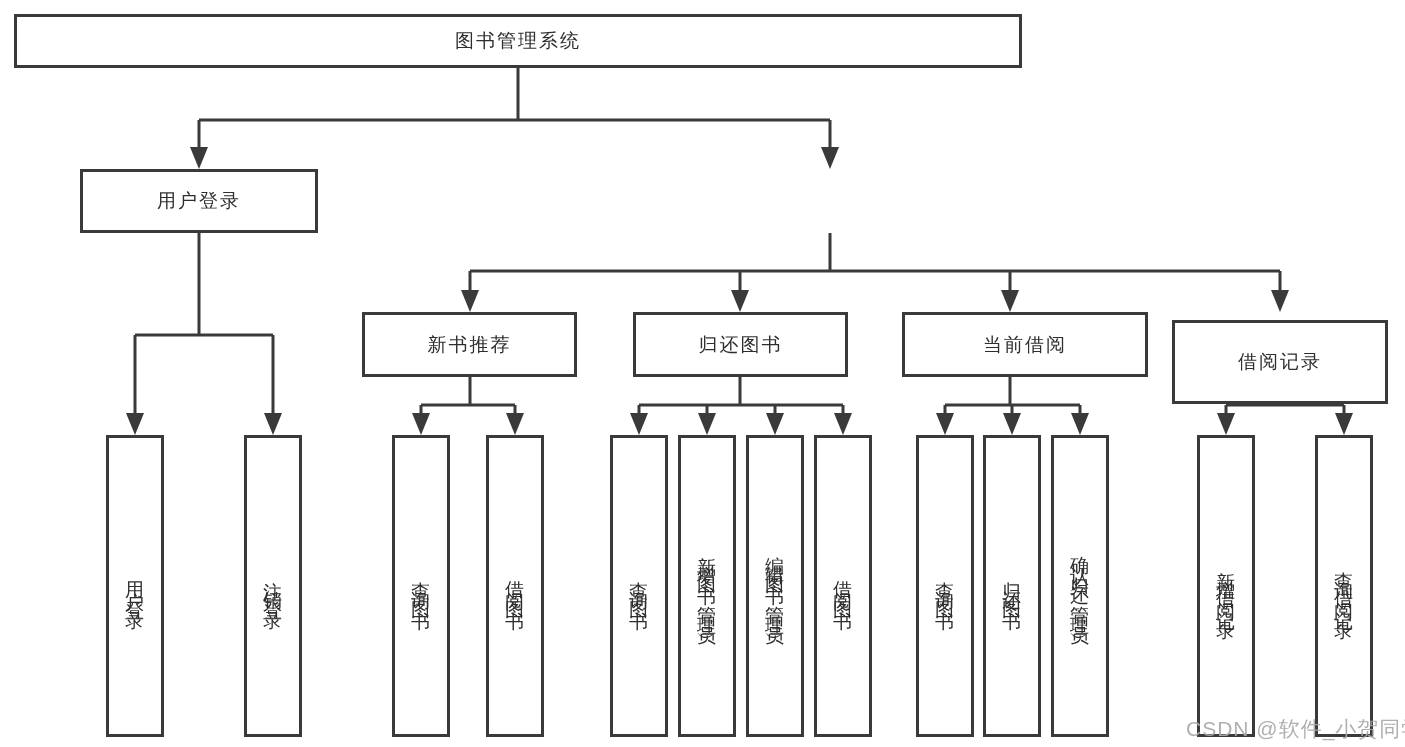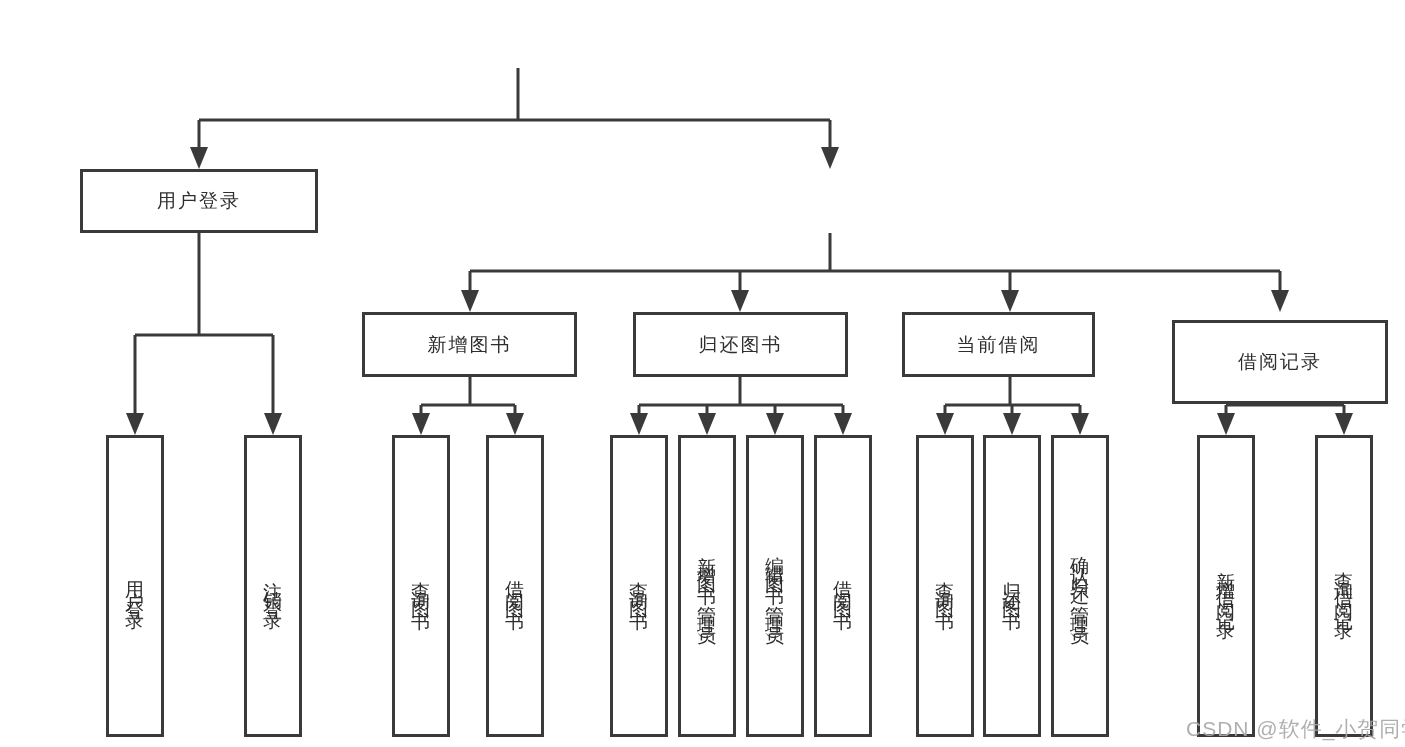--- a/index.html
+++ b/index.html
@@ -77,26 +77,27 @@
     <polygon points="698,413 716,413 707,435"></polygon>
     <polygon points="766,413 784,413 775,435"></polygon>
     <polygon points="834,413 852,413 843,435"></polygon>
     <polygon points="936,413 954,413 945,435"></polygon>
     <polygon points="1003,413 1021,413 1012,435"></polygon>
     <polygon points="1071,413 1089,413 1080,435"></polygon>
     <polygon points="1217,413 1235,413 1226,435"></polygon>
     <polygon points="1335,413 1353,413 1344,435"></polygon>
   </svg>
 
+  <div class="box" style="left:14px;top:14px;width:1008px;height:54px">图书管理系统</div>
 
   <div class="box" style="left:80px;top:169px;width:238px;height:64px">用户登录</div>
 
-  <div class="box" style="left:362px;top:312px;width:215px;height:65px">新增图书</div>
+  <div class="box" style="left:362px;top:312px;width:215px;height:65px">新书推荐</div>
   <div class="box" style="left:633px;top:312px;width:215px;height:65px">归还图书</div>
-  <div class="box" style="left:902px;top:312px;width:193px;height:65px">当前借阅</div>
+  <div class="box" style="left:902px;top:312px;width:246px;height:65px">当前借阅</div>
   <div class="box" style="left:1172px;top:320px;width:216px;height:84px">借阅记录</div>
 
   <div class="box leaf" style="left:106px;top:435px;width:58px;height:302px">用户登录</div>
   <div class="box leaf" style="left:244px;top:435px;width:58px;height:302px">注销登录</div>
 
   <div class="box leaf" style="left:392px;top:435px;width:58px;height:302px">查询图书</div>
   <div class="box leaf" style="left:486px;top:435px;width:58px;height:302px">借阅图书</div>
 
   <div class="box leaf" style="left:610px;top:435px;width:58px;height:302px">查询图书</div>
   <div class="box leaf" style="left:678px;top:435px;width:58px;height:302px">新增图书（管理员）</div>

